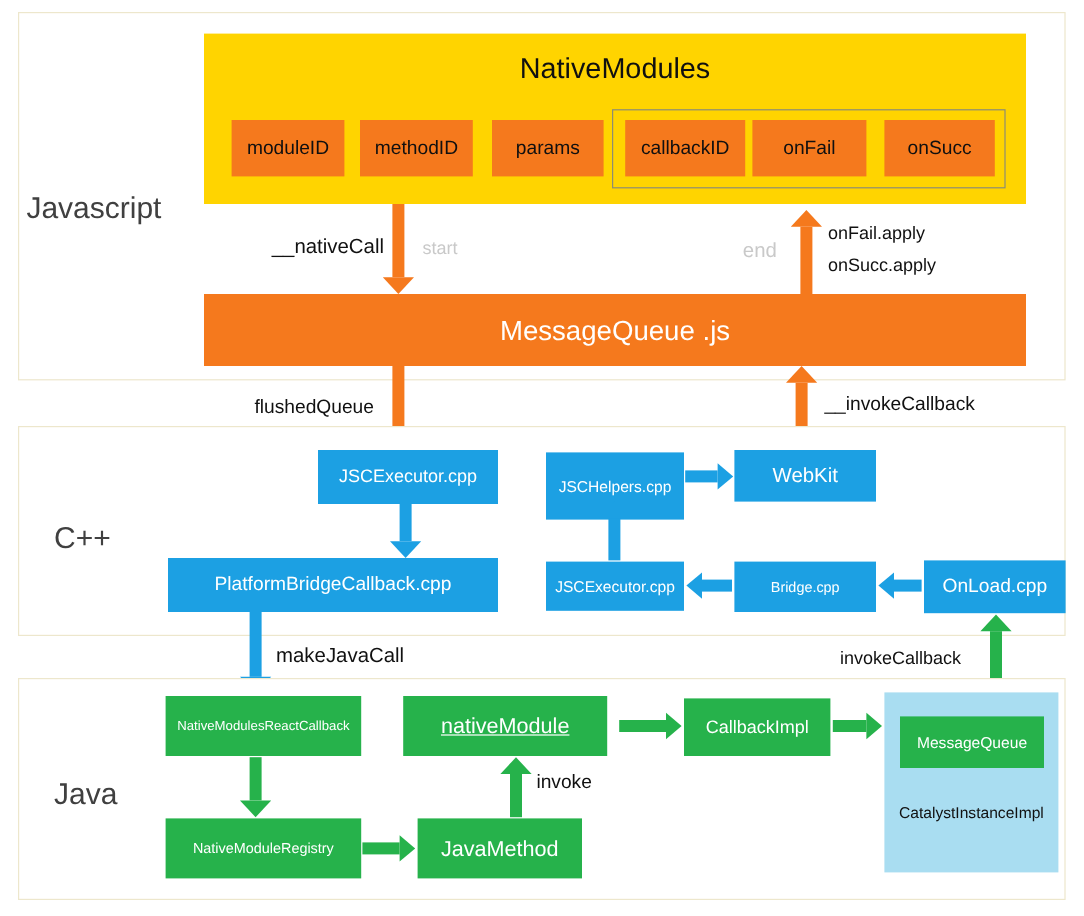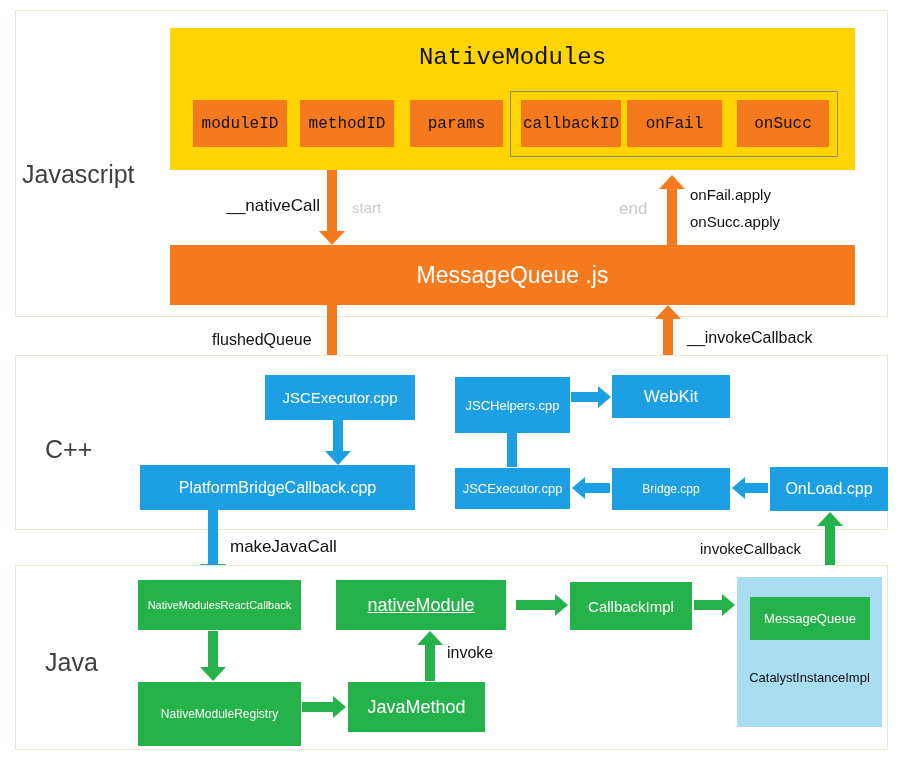--- a/index.html
+++ b/index.html
@@ -3,21 +3,21 @@
 <meta charset="utf-8">
 <style>
   * { margin:0; padding:0; box-sizing:border-box; }
   body { background:#ffffff; font-family:"Liberation Sans", sans-serif; }
   #canvas { position:relative; width:903px; height:763px; background:#ffffff; overflow:hidden; }
 
   .section { position:absolute; border:1px solid #EDE7CC; background:#ffffff; }
   .section-label { position:absolute; font-size:25px; color:#404040; }
 
   .bx { position:absolute; display:flex; align-items:center; justify-content:center; text-align:center; color:#fff; }
-  .bx.black { color:#101010;font-family:Liberation Mono, monospace; }
+  .bx.black { color:#101010; }
 
   .gold   { background:#FFD400; }
   .orange { background:#F5791D; }
   .blue   { background:#1CA0E3; }
   .green  { background:#26B24B; }
   .lblue  { background:#A9DDF1; }
 
   .lbl { position:absolute; color:#111; white-space:nowrap; }
   .lbl.gray { color:#C9C9C9; }
 
@@ -101,21 +101,21 @@
   <div class="section" style="left:15px; top:565px; width:873px; height:185px;"></div>
   <div class="section-label" style="left:45px; top:648px;">Java</div>
 
   <div class="bx lblue" style="left:737px; top:577px; width:145px; height:150px;"></div>
   <div class="bx green" style="left:750px; top:597px; width:120px; height:43px; font-size:13px;">MessageQueue</div>
   <div class="lbl" style="left:743px; top:670px; width:133px; text-align:center; font-size:13px;">CatalystInstanceImpl</div>
 
   <div class="bx green" style="left:138px; top:580px; width:163px; height:50px; font-size:11px;">NativeModulesReactCallback</div>
   <div class="bx green" style="left:336px; top:580px; width:170px; height:50px; font-size:18px;text-decoration:underline;">nativeModule</div>
   <div class="bx green" style="left:570px; top:582px; width:122px; height:48px; font-size:15px;">CallbackImpl</div>
-  <div class="bx green" style="left:138px; top:682px; width:163px; height:64px; font-size:12px;">NativeModuleRegistry</div>
+  <div class="bx green" style="left:138px; top:682px; width:163px; height:50px; font-size:12px;">NativeModuleRegistry</div>
   <div class="bx green" style="left:348px; top:682px; width:137px; height:50px; font-size:18px;">JavaMethod</div>
 
   <div class="arrow a-h a-right c-gr" style="left:516px; top:600px; width:39px;"></div>
   <div class="arrow a-h a-right c-gr" style="left:694px; top:600px; width:28px;"></div>
   <div class="arrow a-v a-down c-gr" style="left:208px; top:631px; height:36px;"></div>
   <div class="arrow a-h a-right c-gr" style="left:302px; top:702px; width:31px;"></div>
   <div class="arrow a-v a-up c-gr" style="left:425px; top:645px; height:36px;"></div>
   <div class="lbl" style="left:447px; top:644px; font-size:16px;">invoke</div>
 
 </div>

